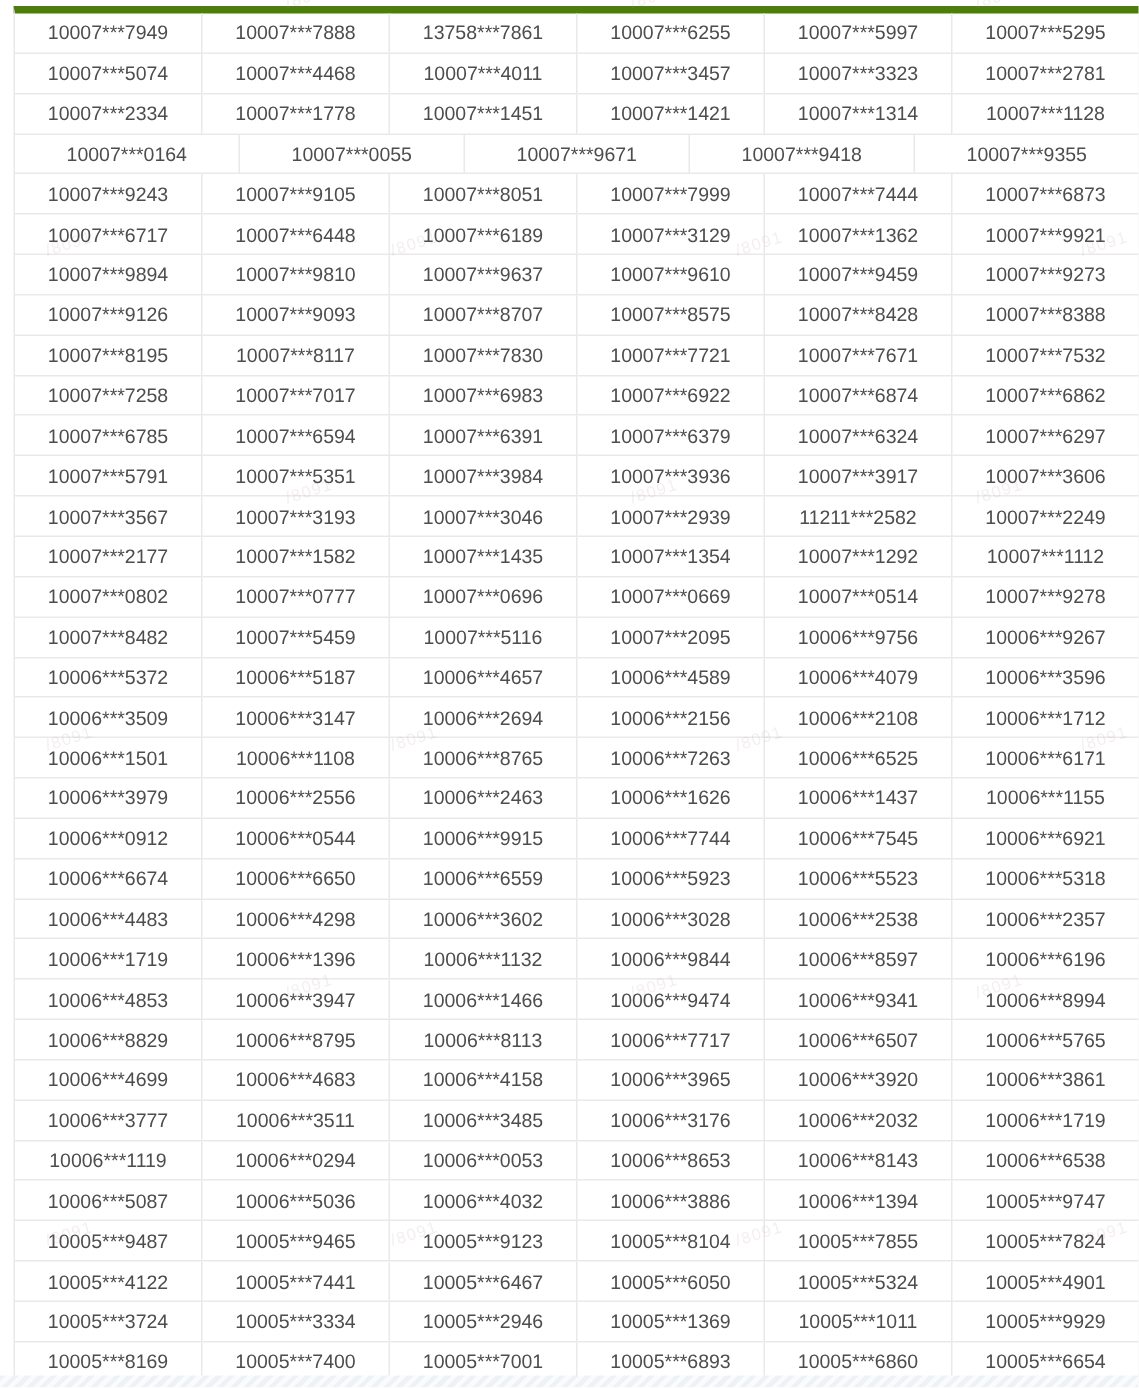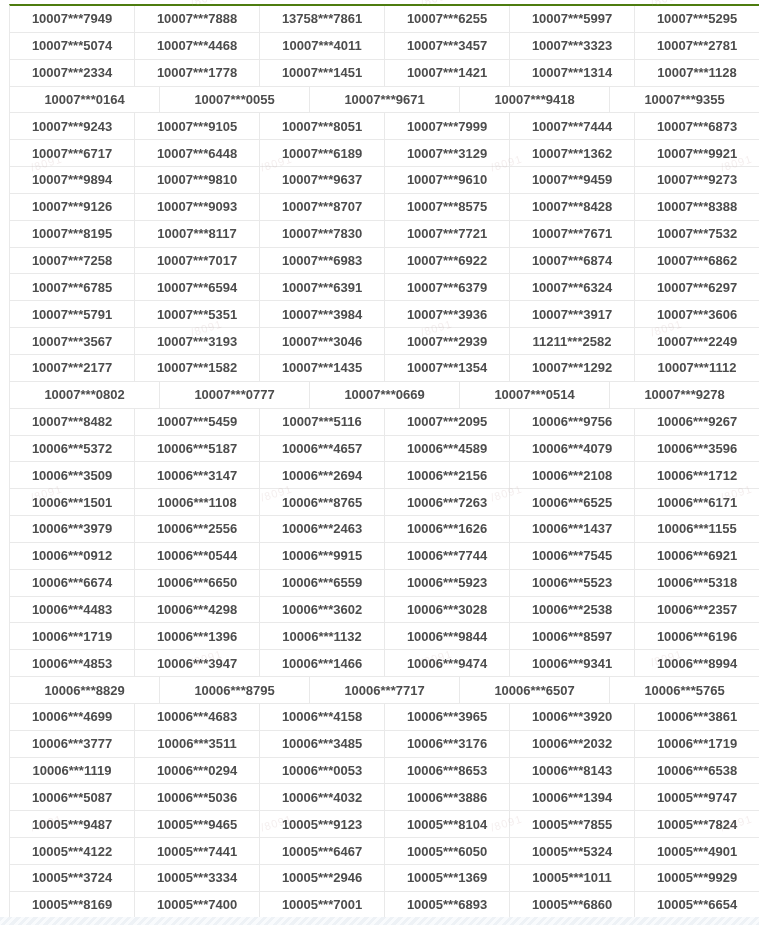--- a/index.html
+++ b/index.html
@@ -33,24 +33,23 @@
     white-space: nowrap;
     letter-spacing: 1px;
   }
   
   .table-wrap {
     position: absolute;
     left: 9px;
     top: 4px;
     width: 750px;
     z-index: 1;
-    border-top: 2px solid #4d7c0f;
+    border-top: 5px solid #4d7c0f;
     border-left: 1px solid #e9e9e9;
     background: #ffffff;
-    font-weight: bold;
   }
   .tbl-row {
     display: flex;
     height: 26.85px;
     box-sizing: border-box;
   }
   .tbl-cell {
     flex: 1 1 0;
     box-sizing: border-box;
     border-right: 1px solid #e9e9e9;
@@ -214,20 +213,21 @@
           <div class="tbl-cell">10007***2177</div>
           <div class="tbl-cell">10007***1582</div>
           <div class="tbl-cell">10007***1435</div>
           <div class="tbl-cell">10007***1354</div>
           <div class="tbl-cell">10007***1292</div>
           <div class="tbl-cell">10007***1112</div>
         </div>
         <div class="tbl-row">
           <div class="tbl-cell">10007***0802</div>
           <div class="tbl-cell">10007***0777</div>
+          <div class="tbl-cell">10007***0696</div>
           <div class="tbl-cell">10007***0669</div>
           <div class="tbl-cell">10007***0514</div>
           <div class="tbl-cell">10007***9278</div>
         </div>
         <div class="tbl-row">
           <div class="tbl-cell">10007***8482</div>
           <div class="tbl-cell">10007***5459</div>
           <div class="tbl-cell">10007***5116</div>
           <div class="tbl-cell">10007***2095</div>
           <div class="tbl-cell">10006***9756</div>
@@ -301,20 +301,21 @@
           <div class="tbl-cell">10006***4853</div>
           <div class="tbl-cell">10006***3947</div>
           <div class="tbl-cell">10006***1466</div>
           <div class="tbl-cell">10006***9474</div>
           <div class="tbl-cell">10006***9341</div>
           <div class="tbl-cell">10006***8994</div>
         </div>
         <div class="tbl-row">
           <div class="tbl-cell">10006***8829</div>
           <div class="tbl-cell">10006***8795</div>
+          <div class="tbl-cell">10006***8113</div>
           <div class="tbl-cell">10006***7717</div>
           <div class="tbl-cell">10006***6507</div>
           <div class="tbl-cell">10006***5765</div>
         </div>
         <div class="tbl-row">
           <div class="tbl-cell">10006***4699</div>
           <div class="tbl-cell">10006***4683</div>
           <div class="tbl-cell">10006***4158</div>
           <div class="tbl-cell">10006***3965</div>
           <div class="tbl-cell">10006***3920</div>

